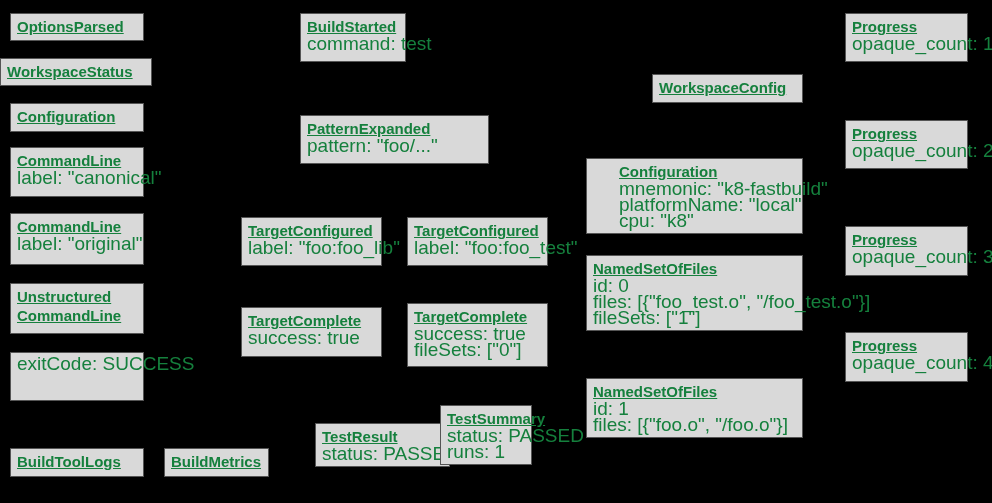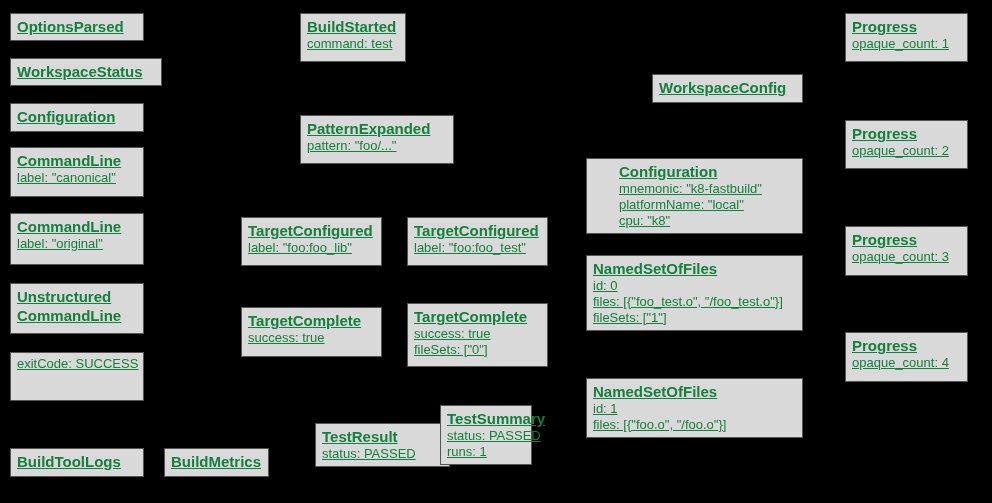--- a/index.html
+++ b/index.html
@@ -23,36 +23,35 @@
     box-sizing: border-box;
   }
   .title {
     font-size: 15px;
     font-weight: bold;
     line-height: 19px;
     text-decoration: underline;
     white-space: nowrap;
   }
   .line {
-    font-size: 13px;
+    font-size: 19px;
     line-height: 16px;
     white-space: nowrap;
-    text-decoration: underline;
   }
 </style>
 </head>
 <body>
 
 <div class="canvas">
 
   <div class="box" style="left:10px;top:13px;width:134px;min-height:28px;">
     <div class="title">OptionsParsed</div>
   </div>
 
-  <div class="box" style="left:10px;top:58px;width:152px;min-height:28px;">
+  <div class="box" style="left:0;top:58px;width:152px;min-height:28px;">
     <div class="title">WorkspaceStatus</div>
   </div>
 
   <div class="box" style="left:10px;top:103px;width:134px;min-height:29px;">
     <div class="title">Configuration</div>
   </div>
 
   <div class="box" style="left:10px;top:147px;width:134px;min-height:50px;">
     <div class="title">CommandLine</div>
     <div class="line">label: "canonical"</div>
@@ -78,21 +77,21 @@
 
   <div class="box" style="left:164px;top:448px;width:105px;min-height:29px;">
     <div class="title">BuildMetrics</div>
   </div>
 
   <div class="box" style="left:300px;top:13px;width:106px;min-height:49px;">
     <div class="title">BuildStarted</div>
     <div class="line">command: test</div>
   </div>
 
-  <div class="box" style="left:300px;top:115px;width:154px;min-height:49px;">
+  <div class="box" style="left:300px;top:115px;width:189px;min-height:49px;">
     <div class="title">PatternExpanded</div>
     <div class="line">pattern: "foo/..."</div>
   </div>
 
   <div class="box" style="left:241px;top:217px;width:141px;min-height:49px;">
     <div class="title">TargetConfigured</div>
     <div class="line">label: "foo:foo_lib"</div>
   </div>
 
   <div class="box" style="left:407px;top:217px;width:141px;min-height:49px;">

